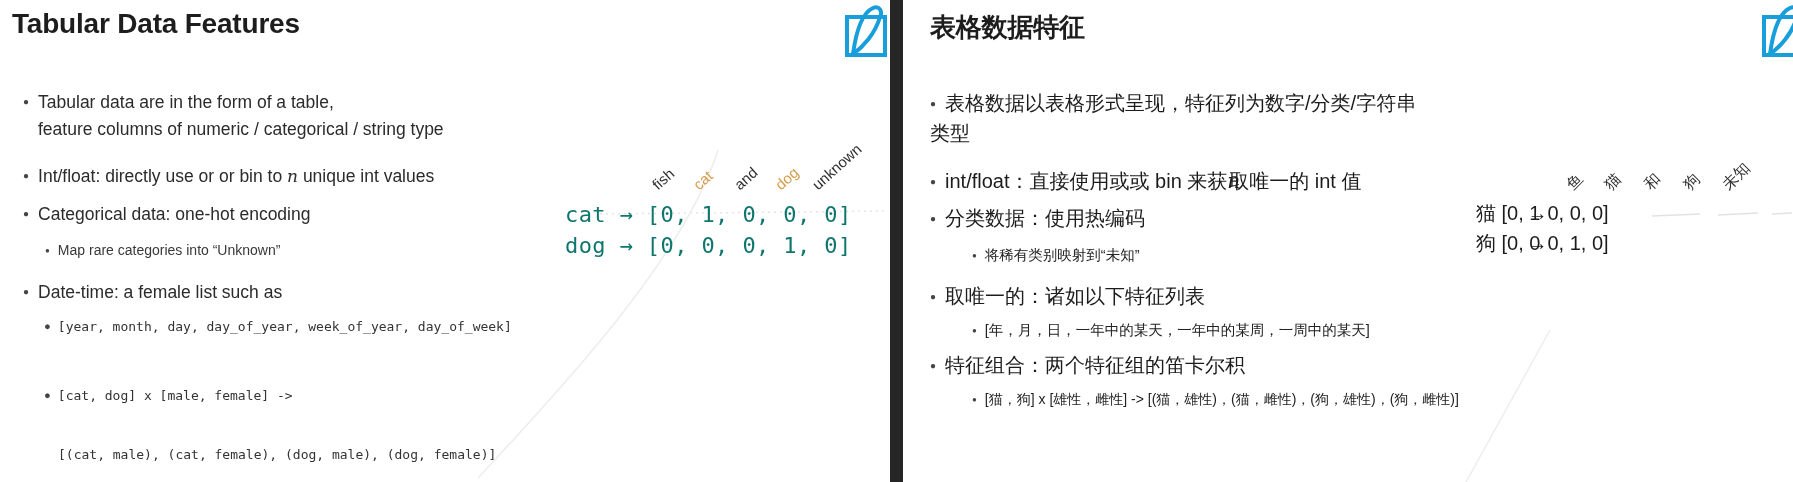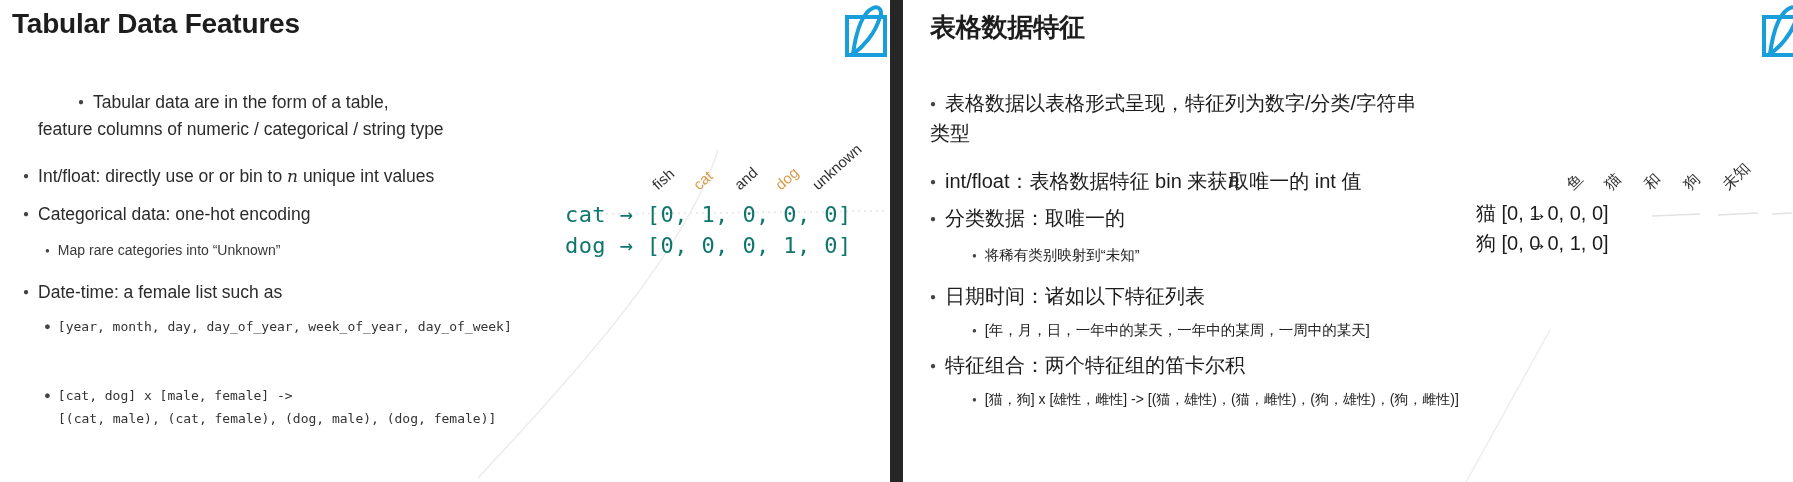--- a/index.html
+++ b/index.html
@@ -11,21 +11,21 @@
 
   
   .slide-title { font-weight:600; color:#1d1d1d; letter-spacing:-0.2px; }
   #l-title { left:12px; top:8px;  font-size:28px; }
   #r-title { left:930px; top:10px; font-size:26px; }
 
   
   #divider { position:absolute; left:890px; top:0; width:13px; height:482px; background:#262626; }
 
   
-  .b  { font-size:17.5px; color:#2b2b2b;text-align:center; }
+  .b  { font-size:17.5px; color:#2b2b2b; }
   .bs { font-size:14px;   color:#383838;text-align:right; }
   .mono { font-family:"DejaVu Sans Mono", monospace; font-size:13px; color:#333; }
   .mk  { font-size:62%; vertical-align:3px; margin-right:9px; color:#444; }
   .mks { font-size:70%; vertical-align:2px; margin-right:8px; color:#444; }
   .wrapline { display:block; }
 
   .cb  { font-size:20px; color:#1c1c1c; }   
   .cbs { font-size:14.5px; color:#222;margin-left:20px; }    
 
   .math-n { font-family:"DejaVu Serif", serif; font-style:italic; font-size:17px; }
@@ -87,21 +87,21 @@
     <span class="mk" style="font-size: 10px;">●</span><span>Date-time: a female list such as</span>
   </div>
 
   <div class="abs mono" style="left:45px; top:319px;">
     <span class="mks" style="font-size: 8px;">●</span><span>[year, month, day, day_of_year, week_of_year, day_of_week]</span>
   </div>
 
 
   <div class="abs mono" style="left:45px; top:384px; line-height:23px;">
     <span class="mks" style="font-size: 8px;">●</span><span>[cat, dog] x [male, female] -&gt;</span>
-    <span class="wrapline" style="padding-left:13px;">[(cat, male), (cat, female), (dog, male), (dog, female)]</span>
+    <span class="wrapline" style="padding-left:13px;margin-top:36px;">[(cat, male), (cat, female), (dog, male), (dog, female)]</span>
   </div>
 
   <div class="abs rot-label rot-l" style="left: 660px; top: 176px; color: rgb(48, 48, 48);">fish</div>
   <div class="abs rot-label rot-l" style="left: 701px; top: 176px; color: rgb(216, 154, 73);">cat</div>
   <div class="abs rot-label rot-l" style="left: 742px; top: 176px; color: rgb(48, 48, 48);">and</div>
   <div class="abs rot-label rot-l" style="left: 783px; top: 176px; color: rgb(216, 154, 73);">dog</div>
   <div class="abs rot-label rot-l" style="left: 820px; top: 176px; color: rgb(48, 48, 48);">unknown</div>
 
   <div class="abs vec-row-l" style="left:565px; top:202px;">cat → [0, 1, 0, 0, 0]</div>
   <div class="abs vec-row-l" style="left:565px; top:233px;">dog → [0, 0, 0, 1, 0]</div>
@@ -115,33 +115,33 @@
     <path d="M 10,49 C 20,42 32,29 37,12" fill="none" stroke="#189fdb" stroke-width="4" stroke-linecap="round"></path>
     <path d="M 10,49 C 13,27 19,8 30,3 C 36,0.5 40,6 37,12" fill="none" stroke="#189fdb" stroke-width="4" stroke-linecap="round"></path>
   </svg>
 
   <div class="abs cb" style="left:930px; top:90px;">
     <span class="mk" style="font-size: 10px;">●</span><span>表格数据以表格形式呈现，特征列为数字/分类/字符串</span>
   </div>
   <div class="abs cb" style="left:930px; top:120px;">类型</div>
 
   <div class="abs cb" style="left:930px; top:168px;">
-    <span class="mk" style="font-size: 10px;">●</span><span>int/float：表格数据特征 bin 来获</span><span class="overlap-n">n</span><span>取唯一的 int 值</span>
+    <span class="mk" style="font-size: 10px;">●</span><span>int/float：直接使用或或 bin 来获</span><span class="overlap-n">n</span><span>取唯一的 int 值</span>
   </div>
 
   <div class="abs cb" style="left:930px; top:205px;">
-    <span class="mk" style="font-size: 10px;">●</span><span>分类数据：取唯一的</span>
+    <span class="mk" style="font-size: 10px;">●</span><span>分类数据：使用热编码</span>
   </div>
 
   <div class="abs cbs" style="left:952px; top:246px;">
     <span class="mks" style="font-size: 8px;">●</span><span>将稀有类别映射到“未知”</span>
   </div>
 
   <div class="abs cb" style="left:930px; top:283px;">
-    <span class="mk" style="font-size: 10px;">●</span><span>日期时间：诸如以下特征列表</span>
+    <span class="mk" style="font-size: 10px;">●</span><span>取唯一的：诸如以下特征列表</span>
   </div>
 
   <div class="abs cbs" style="left:952px; top:321px;">
     <span class="mks" style="font-size: 8px;">●</span><span>[年，月，日，一年中的某天，一年中的某周，一周中的某天]</span>
   </div>
 
   <div class="abs cb" style="left:930px; top:352px;">
     <span class="mk" style="font-size: 10px;">●</span><span>特征组合：两个特征组的笛卡尔积</span>
   </div>
 

